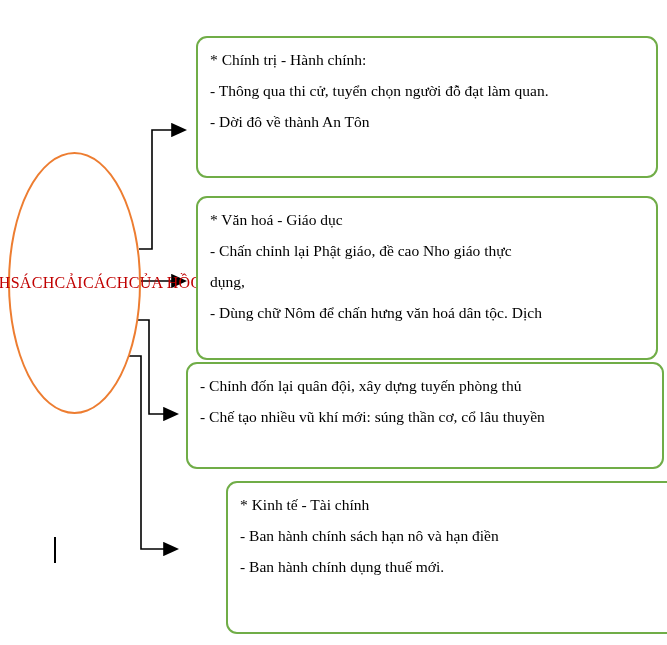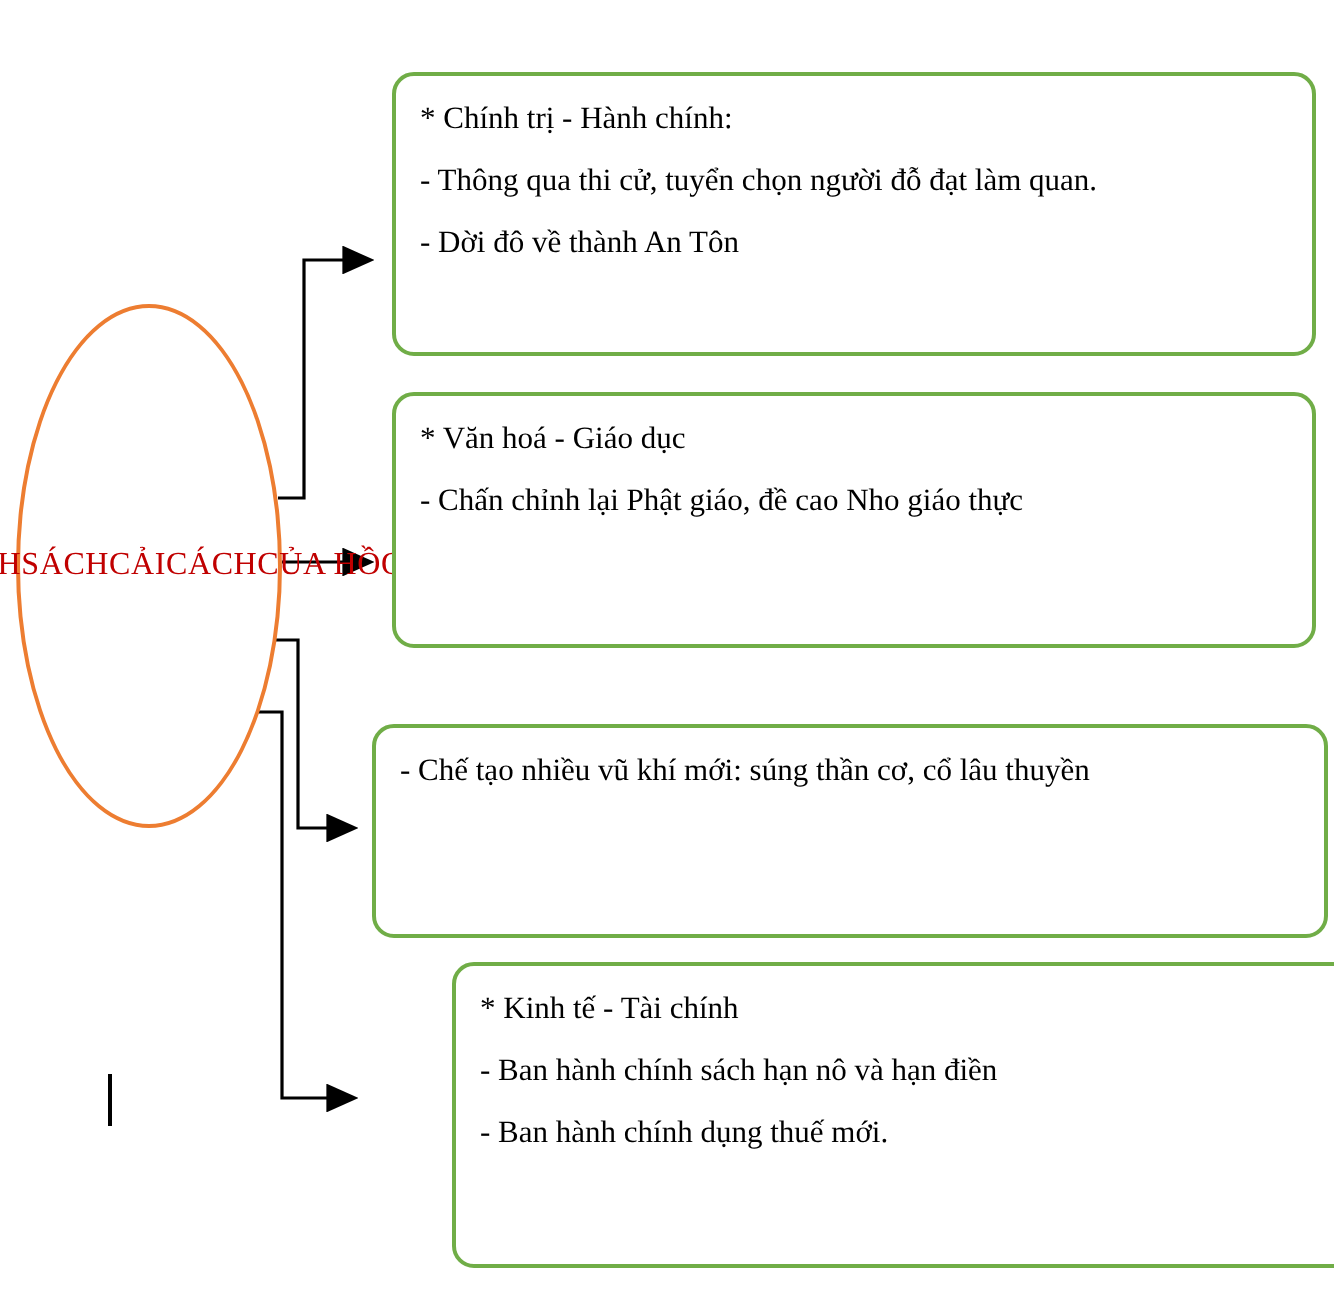--- a/index.html
+++ b/index.html
@@ -58,21 +58,21 @@
     border-radius: 11px;
     background: var(--bg);
     padding: 6px 12px 4px 12px;
   }
   .reform-box .bline {
     font-size: 15.5px;
     line-height: 31px;
     white-space: nowrap;
   }
   #box-1 { left: 196px; top: 36px;  width: 462px; height: 142px; }
-  #box-2 { left: 196px; top: 196px; width: 462px; height: 128px; }
+  #box-2 { left: 196px; top: 196px; width: 462px; height: 164px; }
   #box-3 { left: 186px; top: 362px; width: 478px; height: 107px; }
   #box-4 { left: 186px; top: 481px; width: 472px; height: 153px; margin-left: 40px; }
   .text-cursor {
     position: absolute;
     left: 54px; top: 537px;
     width: 2px; height: 26px;
     background: var(--text-color);
   }
 </style>
 </head>
@@ -104,23 +104,26 @@
 
   <div class="reform-box" id="box-1">
     <div class="bline">* Chính trị - Hành chính:</div>
     <div class="bline">- Thông qua thi cử, tuyển chọn người đỗ đạt làm quan.</div>
     <div class="bline">- Dời đô về thành An Tôn</div>
   </div>
 
   <div class="reform-box" id="box-2">
     <div class="bline">* Văn hoá - Giáo dục</div>
     <div class="bline">- Chấn chỉnh lại Phật giáo, đề cao Nho giáo thực</div>
+    <div class="bline">dụng,</div>
+    <div class="bline">- Dùng chữ Nôm để chấn hưng văn hoá dân tộc. Dịch</div>
   </div>
 
   <div class="reform-box" id="box-3">
+    <div class="bline">- Chỉnh đốn lại quân đội, xây dựng tuyến phòng thủ</div>
     <div class="bline">- Chế tạo nhiều vũ khí mới: súng thần cơ, cổ lâu thuyền</div>
   </div>
 
   <div class="reform-box" id="box-4">
     <div class="bline">* Kinh tế - Tài chính</div>
     <div class="bline">- Ban hành chính sách hạn nô và hạn điền</div>
     <div class="bline">- Ban hành chính dụng thuế mới.</div>
   </div>
 
   <div class="text-cursor"></div>

